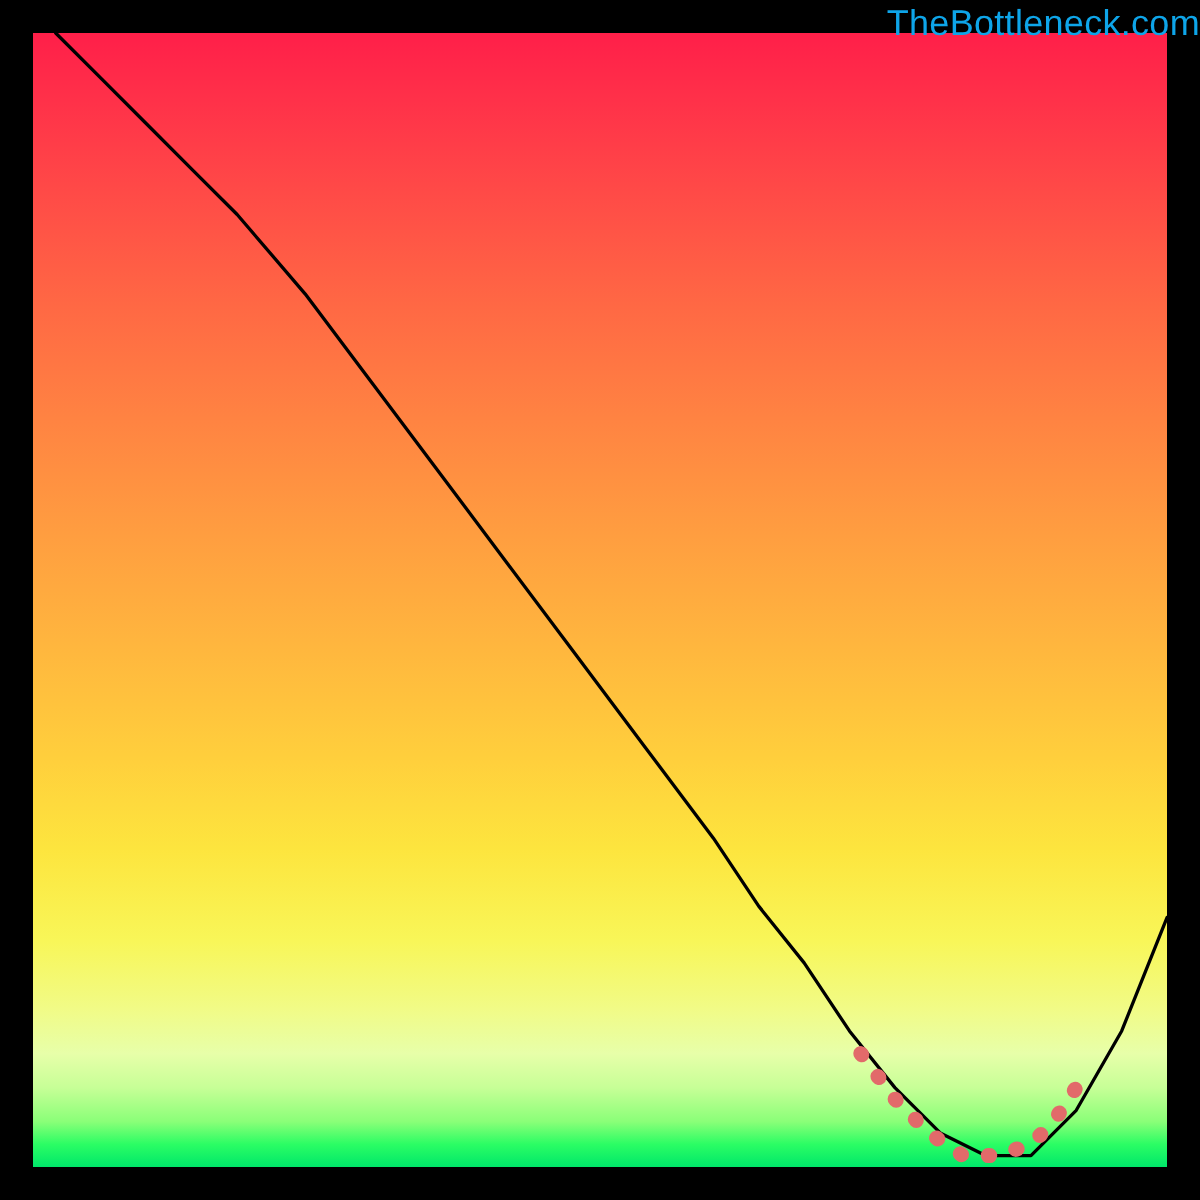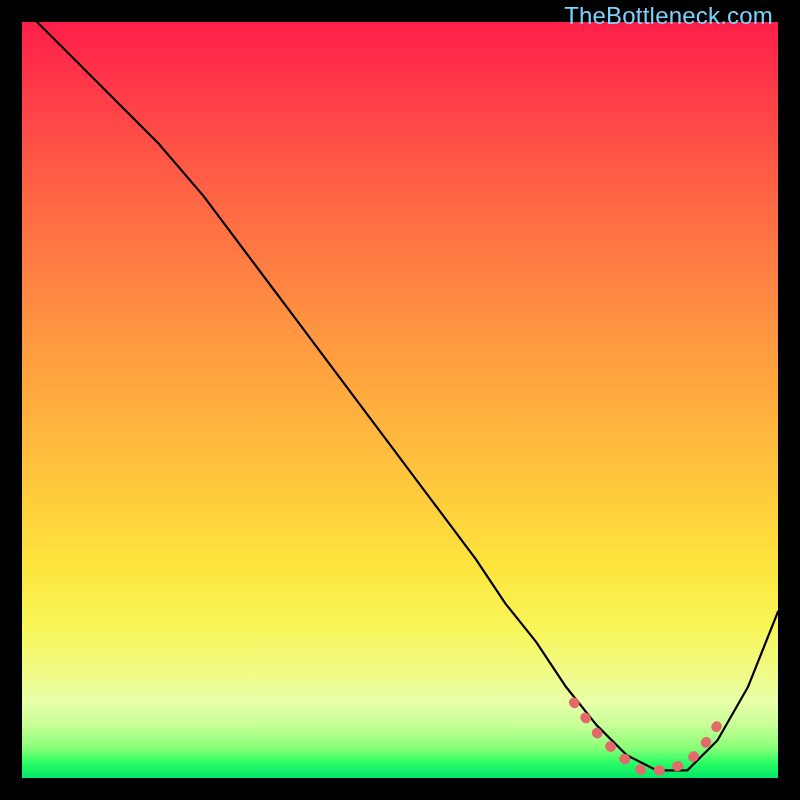--- a/index.html
+++ b/index.html
@@ -41,25 +41,25 @@
       #e7ffa9 90%,
       #c7ff97 93%,
       #8aff78 96%,
       #2bfd64 98%,
       #00e76a 100%
     );
   }
   .watermark {
     position: absolute;
     top: 2px;
-    right: 27px;
+    right: 0;
     font-family: Arial, Helvetica, sans-serif;
     font-size: 24px;
     font-weight: 500;
-    color: #7dd3fc;
+    color: #0ea5e9;
     letter-spacing: 0.2px;
   }
   svg.curve {
     position: absolute;
     left: 0;
     top: 0;
     width: 756px;
     height: 756px;
     overflow: visible;
   }

